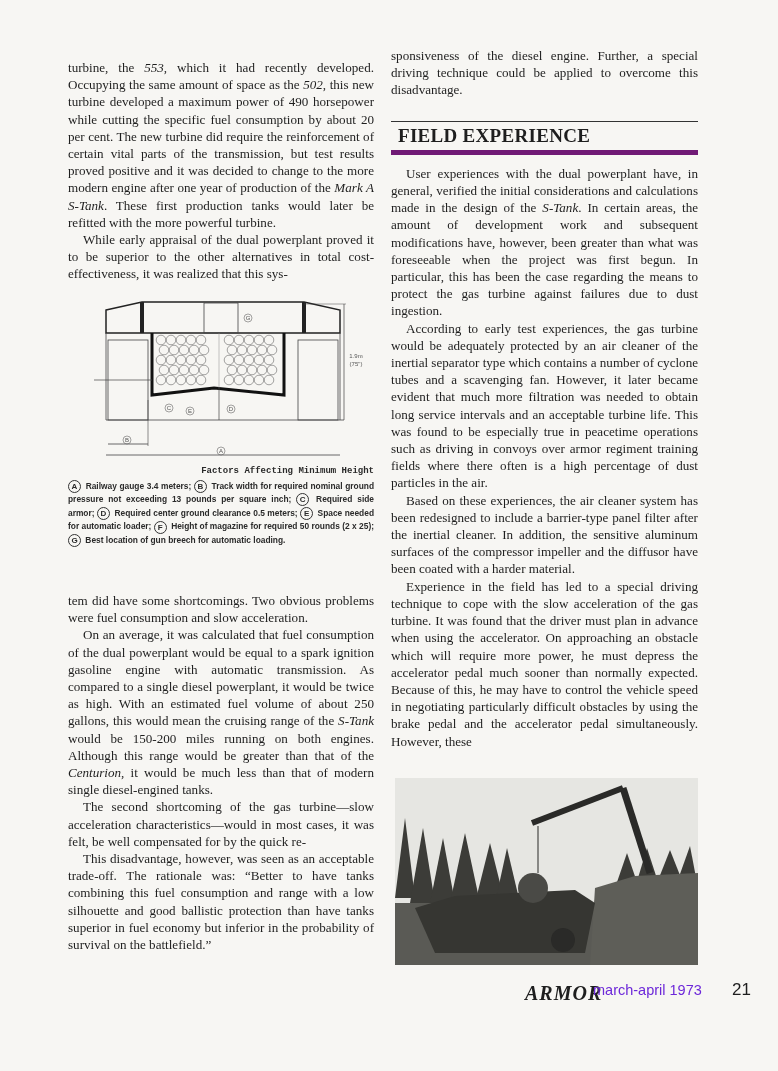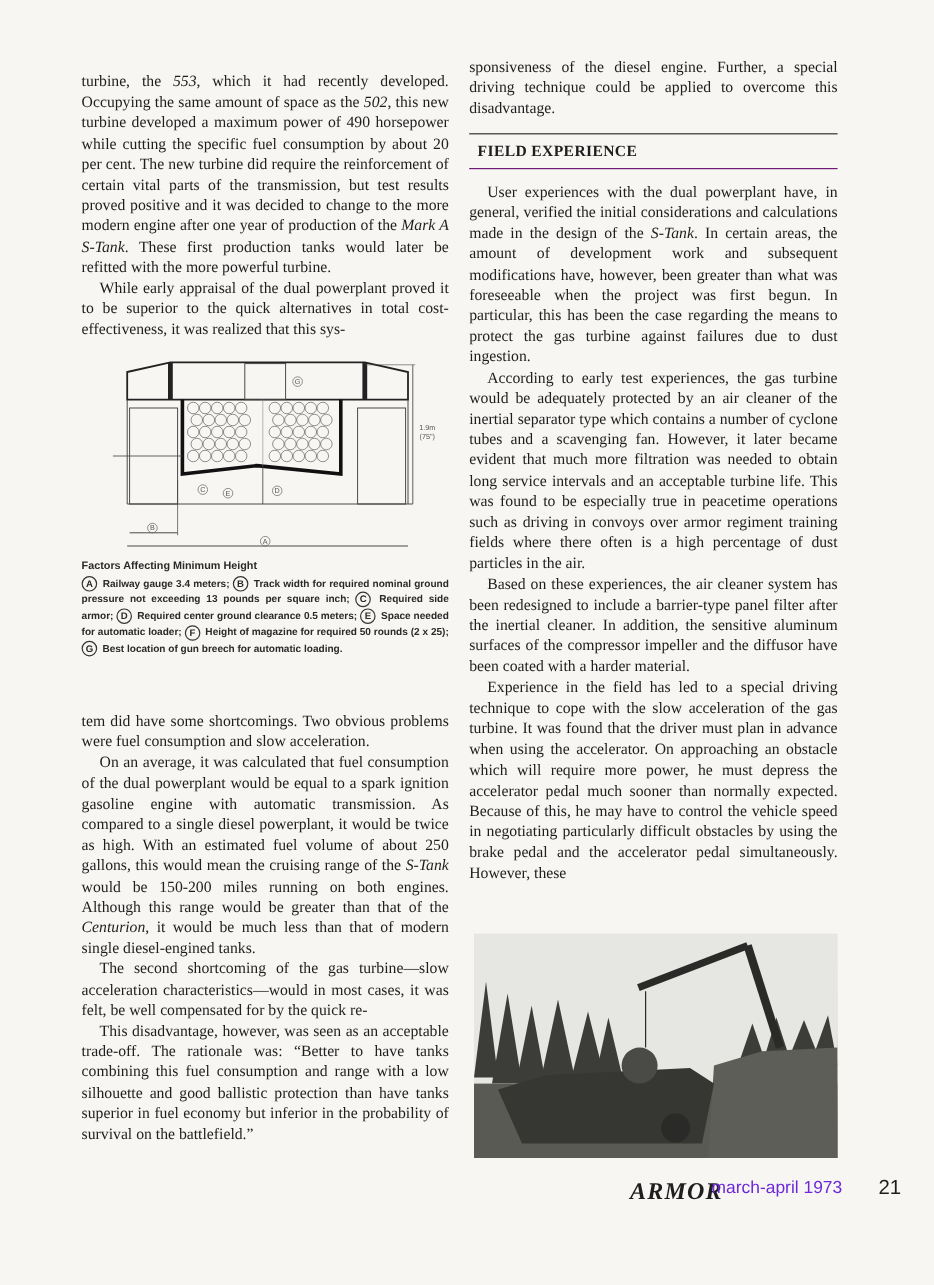--- a/index.html
+++ b/index.html
@@ -6,46 +6,46 @@
   body { width: 778px; height: 1071px; position: relative; overflow: hidden;
          font-family: "Liberation Serif", "DejaVu Serif", serif; color: #1e1e1e; }
   .col { position: absolute; font-size: 13.1px; line-height: 17.2px; text-align: justify; }
   .col p { margin: 0; }
   .col p.ind { text-indent: 15px; }
   .col p.noind { text-indent: 0; }
   #left-col-top { left: 68px; top: 47px; width: 306px; margin-top: 12px; }
   #left-col-bottom { left: 68px; top: 592px; width: 306px; }
   #right-col { left: 391px; top: 47px; width: 307px; }
   i { font-style: italic; }
-  .section-head { border-top: 1px solid #333; border-bottom: 1px solid #701a75;
-                  margin: 12px 0 10px 0; padding: 5px 7px 6px 7px;
-                  font-weight: bold; font-size: 13px; letter-spacing: 0.3px; }
+  .section-head { border-top: 1px solid #333; border-bottom: 5px solid #701a75;
+                  margin: 22px 0 10px 0; padding: 5px 7px 6px 7px;
+                  font-weight: bold; font-size: 19px; letter-spacing: 0.3px; }
   #figure { position: absolute; left: 94px; top: 300px; width: 270px; height: 160px; }
   #figure svg { width: 100%; height: 100%; }
   #caption { position: absolute; left: 68px; top: 465px; width: 306px;
              font-family: "Liberation Sans", "DejaVu Sans", sans-serif;
              font-size: 8.4px; line-height: 13.6px; font-weight: bold; color: #2a2a2a; text-align: justify; }
-  #caption .cap-title { text-align: left; font-size: 9px; margin-bottom: 1px; }
+  #caption .cap-title { text-align: right; font-size: 9px; margin-bottom: 1px; font-family: Liberation Mono, monospace; }
   .circ { display: inline-block; width: 11px; height: 11px; border: 1.2px solid #333; border-radius: 50%;
           text-align: center; line-height: 11px; font-size: 8px; vertical-align: middle; margin-right: 2px; }
   #photo { position: absolute; left: 395px; top: 778px; width: 303px; height: 187px;
            background: linear-gradient(180deg, #e9e9e6 0%, #dcdcd8 45%, #8a8a84 60%, #4c4c48 80%, #3a3a36 100%); overflow: hidden; }
   #photo svg { width: 100%; height: 100%; }
   #footer { position: absolute; left: 520px; top: 980px; width: 240px; height: 20px;
             font-family: "Liberation Sans", "DejaVu Sans", sans-serif; }
   #footer .mag { font-family: "Liberation Serif", serif; font-style: italic; font-weight: bold; font-size: 20px; letter-spacing: 1px; position: absolute; left: 5px; top: 2px; }
   #footer .date { font-size: 14.5px; position: absolute; left: 73px; top: 2px; color: #6d28d9; }
   #footer .pg { font-size: 17px; font-weight: normal; position: absolute; left: 212px; top: 0px; }
 </style>
 </head>
 <body>
 
 <div id="left-col-top" class="col">
     <p class="noind"><span>turbine, the </span><i>553</i><span>, which it had recently developed. Occupying the same amount of space as the </span><i>502</i><span>, this new turbine developed a maximum power of 490 horsepower while cutting the specific fuel consumption by about 20 per cent. The new turbine did require the reinforcement of certain vital parts of the transmission, but test results proved positive and it was decided to change to the more modern engine after one year of production of the </span><i>Mark A S-Tank</i><span>. These first production tanks would later be refitted with the more powerful turbine.</span></p>
-    <p class="ind"><span>While early appraisal of the dual powerplant proved it to be superior to the quick alternatives in total cost-effectiveness, it was realized that this sys-</span></p>
+    <p class="ind"><span>While early appraisal of the dual powerplant proved it to be superior to the other alternatives in total cost-effectiveness, it was realized that this sys-</span></p>
   </div>
 
 <div id="figure">
   <svg viewBox="0 0 270 160" xmlns="http://www.w3.org/2000/svg">
 
     <polygon points="12,10 48,2 210,2 246,10 246,33 12,33" fill="none" stroke="#222" stroke-width="1.5"></polygon>
     <line x1="48" y1="2" x2="48" y2="33" stroke="#222" stroke-width="4"></line>
     <line x1="210" y1="2" x2="210" y2="33" stroke="#222" stroke-width="4"></line>
     <rect x="110" y="3" width="34" height="30" fill="none" stroke="#444" stroke-width="0.8"></rect>
 

